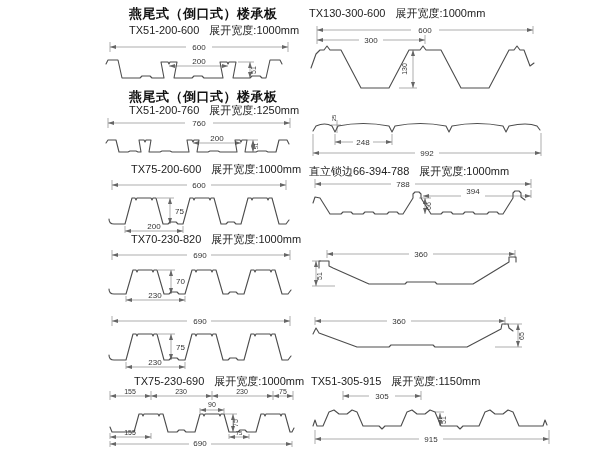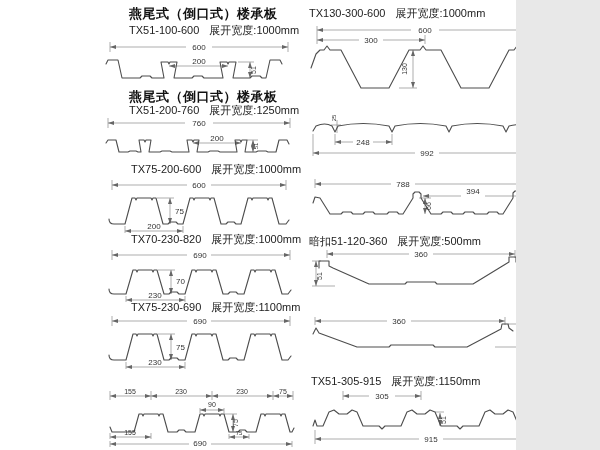--- a/index.html
+++ b/index.html
@@ -1,16 +1,16 @@
 <!DOCTYPE html>
 <html><head>
 <meta charset="utf-8">
 <style>
   html,body{margin:0;padding:0;background:#e8e8e8;}
-  #canvas{position:relative;width:516px;height:450px;background:#ffffff;overflow:hidden;
+  #canvas{position:relative;width:600px;height:450px;background:#ffffff;overflow:hidden;
           font-family:"Liberation Sans",sans-serif;}
   .blk{position:absolute;}
   .hd{font-size:13px;font-weight:bold;color:#111;letter-spacing:.5px;white-space:nowrap;}
   .mdl{font-size:11px;color:#222;white-space:nowrap;}
   .mdl .w{margin-left:10px;}
   svg{position:absolute;overflow:visible;}
   .p{fill:none;stroke:#4d4d4d;stroke-width:1.1;stroke-linejoin:round;stroke-linecap:round;}
   .d{fill:none;stroke:#8a8a8a;stroke-width:.7;}
   .t{font-family:"Liberation Sans",sans-serif;font-size:8px;fill:#333;}
   .t7{font-family:"Liberation Sans",sans-serif;font-size:7px;fill:#333;}
@@ -24,21 +24,21 @@
 <svg width="0" height="0" aria-hidden="true">
   <defs>
     <marker id="arr" markerWidth="7" markerHeight="6" refX="6.5" refY="2.5" orient="auto-start-reverse" markerUnits="userSpaceOnUse">
       <path d="M0.5,0.5 L6.5,2.5 L0.5,4.5 z" fill="#666"></path>
     </marker>
   </defs>
 </svg>
 
 <div class="blk hd" style="left:129px;top:5px">燕尾式（倒口式）楼承板</div>
 <div class="blk mdl" style="left:129px;top:23px">
-  <span>TX51-100-600</span><span class="w">展开宽度:1000mm</span>
+  <span>TX51-200-600</span><span class="w">展开宽度:1000mm</span>
 </div>
 <svg class="blk" style="left:100px;top:38px" width="195" height="46">
   <g>
     <path class="d" d="M10,4 V14 M188,4 V14"></path>
     <path class="d" marker-start="url(#arr)" d="M10,9 H86"></path>
     <path class="d" marker-end="url(#arr)" d="M112,9 H188"></path>
     <path class="d" marker-start="url(#arr)" marker-end="url(#arr)" d="M69,28 H128"></path>
     <path class="d" d="M138,24 H154"></path>
     <path class="d" marker-start="url(#arr)" marker-end="url(#arr)" d="M150,24 V40"></path>
   </g>
@@ -98,39 +98,39 @@
     <path class="d" marker-start="url(#arr)" marker-end="url(#arr)" d="M71,24 V48"></path>
     <path class="d" d="M26,50 V56 M85,50 V56"></path>
     <path class="d" marker-start="url(#arr)" marker-end="url(#arr)" d="M26,54 H85"></path>
   </g>
   <path class="p" d="M9,43 Q9,48 14,48 L26,48 L33,24 L36,24 L37,26 L38,24 L52,24 L53,26 L54,24 L57,24 L64,48 L69,48 L71,46 L77,46 L79,48 L85,48 L92,24 L95,24 L96,26 L97,24 L111,24 L112,26 L113,24 L116,24 L123,48 L128,48 L130,46 L136,46 L138,48 L144,48 L151,24 L154,24 L155,26 L156,24 L170,24 L171,26 L172,24 L175,24 L182,48 L188,48 L191,44"></path>
   <text class="t" x="100" y="12" text-anchor="middle">690</text>
   <text class="t" x="76" y="38">70</text>
   <text class="t" x="55" y="52" text-anchor="middle">230</text>
 </svg>
 
-<div class="blk mdl" style="left:131px;top:300px">
-  <span>TX75-230-690</span><span class="w">展开宽度:1100mm</span>
-</div>
 <svg class="blk" style="left:100px;top:312px" width="195" height="58">
   <g>
     <path class="d" d="M12,4 V14 M190,4 V14"></path>
     <path class="d" marker-start="url(#arr)" d="M12,9 H87"></path>
     <path class="d" marker-end="url(#arr)" d="M111,9 H190"></path>
     <path class="d" d="M58,22 H75"></path>
     <path class="d" marker-start="url(#arr)" marker-end="url(#arr)" d="M71,22 V48"></path>
     <path class="d" d="M26,50 V57 M85,50 V57"></path>
     <path class="d" marker-start="url(#arr)" marker-end="url(#arr)" d="M26,55 H85"></path>
   </g>
   <path class="p" d="M9,43 Q9,48 14,48 L26,48 L33,22 L36,22 L37,24 L38,22 L52,22 L53,24 L54,22 L57,22 L64,48 L69,48 L71,46 L77,46 L79,48 L85,48 L92,22 L95,22 L96,24 L97,22 L111,22 L112,24 L113,22 L116,22 L123,48 L128,48 L130,46 L136,46 L138,48 L144,48 L151,22 L154,22 L155,24 L156,22 L170,22 L171,24 L172,22 L175,22 L182,48 L188,48 L191,44"></path>
   <text class="t" x="100" y="12" text-anchor="middle">690</text>
   <text class="t" x="76" y="38">75</text>
   <text class="t" x="55" y="53" text-anchor="middle">230</text>
 </svg>
 
+<div class="blk mdl" style="left:134px;top:374px">
+  <span>TX75-230-690</span><span class="w">展开宽度:1000mm</span>
+</div>
 <svg class="blk" style="left:100px;top:386px" width="200" height="62">
   <g>
     <path class="d" d="M10,5 V14 M51,5 V14 M112,5 V14 M173,5 V14 M193,5 V14"></path>
     <path class="d" marker-start="url(#arr)" marker-end="url(#arr)" d="M10,10 H51"></path>
     <path class="d" marker-start="url(#arr)" marker-end="url(#arr)" d="M51,10 H112"></path>
     <path class="d" marker-start="url(#arr)" marker-end="url(#arr)" d="M112,10 H173"></path>
     <path class="d" marker-start="url(#arr)" marker-end="url(#arr)" d="M173,10 H193"></path>
     <path class="d" d="M100,22 V27 M124,22 V27"></path>
     <path class="d" marker-start="url(#arr)" marker-end="url(#arr)" d="M100,24 H124"></path>
     <path class="d" d="M124,28 H137"></path>
@@ -183,39 +183,39 @@
     <path class="d" d="M8,28 V50 M236,27 V50"></path>
     <path class="d" marker-start="url(#arr)" d="M8,47 H110"></path>
     <path class="d" marker-end="url(#arr)" d="M134,47 H236"></path>
   </g>
   <path class="p" d="M8,25 L11,20 Q20,16 27,20 L30,26 L33,20 Q58,15 84,20 L87,26 L90,20 Q115,15 141,20 L144,26 L147,20 Q172,15 198,20 L201,26 L204,20 Q222,16 232,20 L235,24"></path>
   <text class="t6" x="31" y="12" text-anchor="middle" transform="rotate(-90 31 12)">25</text>
   <text class="t" x="58" y="39" text-anchor="middle">248</text>
   <text class="t" x="122" y="50" text-anchor="middle">992</text>
 </svg>
 
+<div class="blk mdl" style="left:309px;top:164px">
+  <span>直立锁边66-394-788</span><span class="w">展开宽度:1000mm</span>
+</div>
 <svg class="blk" style="left:305px;top:176px" width="260" height="52">
   <g>
     <path class="d" d="M10,3 V12 M226,3 V12 M226,14 V22"></path>
     <path class="d" marker-start="url(#arr)" d="M10,8 H86"></path>
     <path class="d" marker-end="url(#arr)" d="M110,8 H226"></path>
     <path class="d" d="M114,22 H126"></path>
     <path class="d" marker-start="url(#arr)" marker-end="url(#arr)" d="M120,22 V38"></path>
     <path class="d" marker-start="url(#arr)" d="M118,20 H156"></path>
     <path class="d" marker-end="url(#arr)" d="M180,20 H226"></path>
   </g>
   <path class="p" d="M8,27 L10,21 L15,22 L25,38 L36,38 L38,36 L46,36 L48,38 L58,38 L60,36 L68,36 L70,38 L82,38 L84,36 L92,36 L94,38 L98,38 L108,22 L108,18 L110,16 L114,16 L116,18 L116,22 L126,38 L136,38 L138,36 L146,36 L148,38 L158,38 L160,36 L168,36 L170,38 L182,38 L184,36 L192,36 L194,38 L198,38 L208,22 L208,17 L210,15 L214,15 L216,17 L216,21 L220,24"></path>
   <text class="t" x="98" y="11" text-anchor="middle">788</text>
   <text class="t7" x="126" y="30" text-anchor="middle" transform="rotate(-90 126 30)">66</text>
   <text class="t" x="168" y="18" text-anchor="middle">394</text>
 </svg>
 
-<div class="blk mdl" style="left:309px;top:234px">
-  <span>暗扣51-120-360</span><span class="w">展开宽度:500mm</span>
-</div>
 <svg class="blk" style="left:305px;top:246px" width="260" height="52">
   <g>
     <path class="d" d="M22,4 V12 M210,4 V12"></path>
     <path class="d" marker-start="url(#arr)" d="M22,8 H104"></path>
     <path class="d" marker-end="url(#arr)" d="M128,8 H210"></path>
     <path class="d" d="M7,15 H16 M7,40 H30"></path>
     <path class="d" marker-start="url(#arr)" marker-end="url(#arr)" d="M11,15 V40"></path>
   </g>
   <path class="p" d="M14,22 L14,15 L24,15 L24,20 L28,22 L64,38 L100,38 L102,36 L130,36 L132,38 L168,38 L204,16 L204,11 L211,11 L211,16"></path>
   <text class="t" x="116" y="11" text-anchor="middle">360</text>

